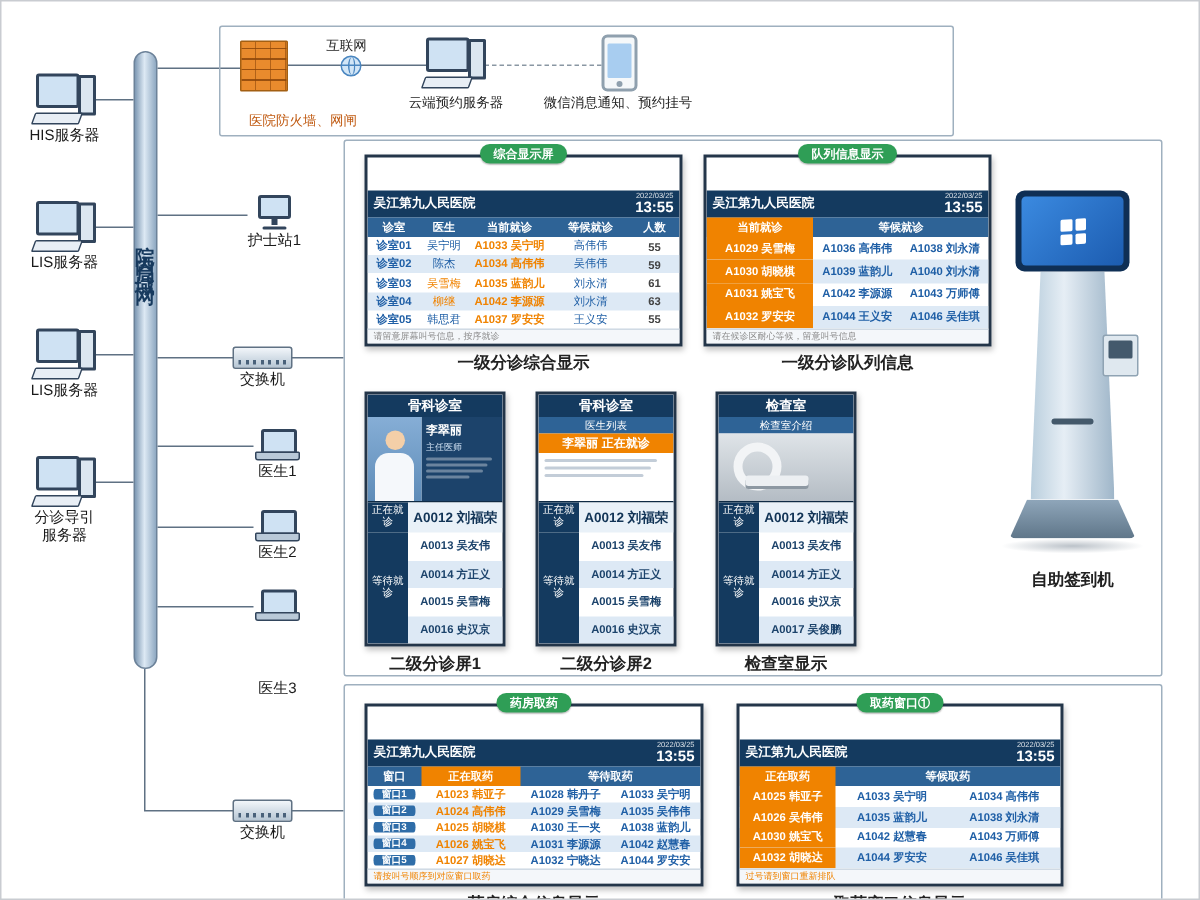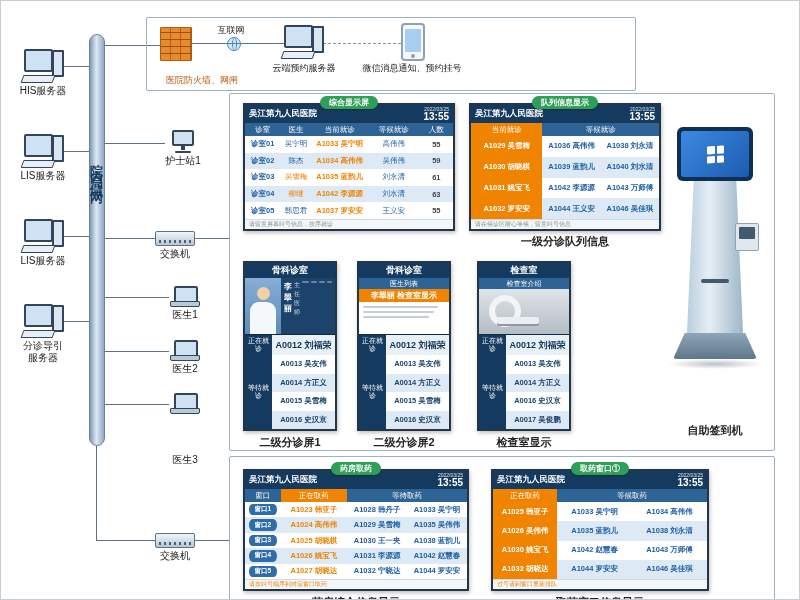--- a/index.html
+++ b/index.html
@@ -46,27 +46,27 @@
   #lan-label{position:absolute;left:88px;top:152px;width:16px;writing-mode:vertical-rl;letter-spacing:7px;
       font-size:13px;font-weight:bold;color:#173a5e;text-align:center;}
 
   
   .swrap{position:absolute;}
   .badge{position:absolute;top:-7px;left:50%;transform:translateX(-50%);background:#2f9e56;color:#fff;
       font-size:8px;font-weight:bold;padding:1px 9px;border-radius:9px;white-space:nowrap;z-index:5;
       box-shadow:0 1px 1px rgba(0,0,0,.25);}
   .screen{width:100%;height:100%;border:2px solid #233549;background:#fff;display:flex;flex-direction:column;
       box-shadow:1px 2px 4px rgba(0,0,0,.25);box-sizing:border-box;overflow:hidden;}
-  .scr-header{background:#143a5f;display:flex;justify-content:space-between;align-items:center;padding:0 4px;min-height:18px;}
+  .scr-header{background:#143a5f;display:flex;justify-content:space-between;align-items:center;padding:0 4px;min-height:18px;margin-top:22px;}
   .scr-title{font-size:8.5px;font-weight:bold;color:#fff;white-space:nowrap;}
   .scr-time{display:flex;flex-direction:column;align-items:flex-end;line-height:1;color:#fff;}
   .scr-date{font-size:5px;opacity:.85;}
   .scr-clock{font-size:10px;font-weight:bold;}
   .thead{display:flex;background:#2e6396;color:#fff;min-height:13px;align-items:stretch;}
-  .th{display:flex;align-items:center;justify-content:center;font-size:7.5px;font-weight:normal;}
+  .th{display:flex;align-items:center;justify-content:center;font-size:7.5px;font-weight:bold;}
   .tbody{flex:1;display:flex;flex-direction:column;overflow:hidden;}
   .trow{flex:1;display:flex;align-items:stretch;min-height:0;}
   .tcell{display:flex;align-items:center;justify-content:center;font-size:7.5px;white-space:nowrap;overflow:hidden;box-sizing:border-box;}
   .tbody .trow:nth-child(even){background:#dde9f5;}
   .marquee{min-height:9px;display:flex;align-items:center;padding:0 4px;font-size:6px;color:#8a8a8a;
       background:#f4f7fa;border-top:1px solid #d0dae4;overflow:hidden;white-space:nowrap;}
   .marquee.orange{color:#f08300;}
 
   
   .comp-head .h0,.comp .c0{width:17%;} .comp-head .h1,.comp .c1{width:15%;}
@@ -81,21 +81,21 @@
   .queue .c0{width:38%;background:#f08300;color:#fff;font-weight:bold;}
   .queue .c1,.queue .c2{width:31%;color:#1f5fa6;font-weight:bold;}
 
   
   .room-h{background:#143a5f;color:#fff;font-size:9px;font-weight:bold;text-align:center;min-height:15px;
       display:flex;align-items:center;justify-content:center;}
   .room-top{display:flex;height:56px;}
   .photo{width:40%;background:linear-gradient(#86aed6,#5e8cb8);position:relative;overflow:hidden;}
   .photo .head{position:absolute;left:50%;top:9px;width:13px;height:13px;margin-left:-6.5px;border-radius:50%;background:#f4cfa8;}
   .photo .torso{position:absolute;left:50%;top:24px;width:26px;height:32px;margin-left:-13px;border-radius:9px 9px 0 0;background:#f5f8fb;}
-  .doc-panel{flex:1;background:#1c436b;padding:3px;display:flex;flex-direction:row;gap:2px;}
+  .doc-panel{flex:1;background:#1c436b;padding:3px;display:flex;flex-direction:column;gap:2px;}
   .doc-name{font-size:8px;color:#fff;font-weight:bold;}
   .doc-title{font-size:6px;color:#cfe0f2;}
   .bar{height:2px;background:rgba(255,255,255,.35);border-radius:1px;}
   .bar.b1{width:92%;} .bar.b2{width:80%;} .bar.b3{width:86%;} .bar.b4{width:60%;}
   .cur-band{display:flex;min-height:20px;border-top:1px solid #0e2a44;}
   .cur-label,.wait-label{width:30%;background:#143a5f;color:#fff;font-size:7px;display:flex;align-items:center;
       justify-content:center;text-align:center;word-break:break-all;line-height:1.2;padding:1px;box-sizing:border-box;}
   .cur-num{flex:1;background:#e9f1f8;color:#123456;font-size:9px;font-weight:bold;display:flex;align-items:center;justify-content:center;}
   .wait-wrap{flex:1;display:flex;min-height:0;}
   .wait-list{flex:1;display:flex;flex-direction:column;}
@@ -311,20 +311,21 @@
             <div class="tcell c0">诊室05</div>
             <div class="tcell c1">韩思君</div>
             <div class="tcell c2">A1037 罗安安</div>
             <div class="tcell c3">王义安</div>
             <div class="tcell c4">55</div>
           </div>
         </div>
       <div class="marquee">请留意屏幕叫号信息，按序就诊</div>
     </div>
   </div>
+  <div class="caption" style="left:268px;top:233px;width:160px;">一级分诊综合显示</div>
 
   <div class="swrap" style="left:468px;top:102px;width:192px;height:128px;">
     <div class="badge">队列信息显示</div>
     <div class="screen">
       <div class="scr-header">
         <span class="scr-title">吴江第九人民医院</span>
         <span class="scr-time">
           <span class="scr-date">2022/03/25</span>
           <span class="scr-clock">13:55</span>
         </span>
@@ -400,21 +401,21 @@
       </div>
     </div>
   </div>
   <div class="caption" style="left:239px;top:434px;width:100px;">二级分诊屏1</div>
 
   <div class="swrap" style="left:356px;top:260px;width:94px;height:170px;">
     <div class="screen">
       <div class="room-h">骨科诊室</div>
       <div class="r2-top">
         <div class="list-strip">医生列表</div>
-        <div class="doc-cur">李翠丽 检查室显示</div>
+        <div class="doc-cur">李翠丽 正在就诊</div>
         <div class="r2-intro">
           <div class="bar b1"></div>
             <div class="bar b3"></div>
             <div class="bar b2"></div>
         </div>
       </div>
       <div class="cur-band">
         <div class="cur-label">正在就诊</div>
         <div class="cur-num">A0012 刘福荣</div>
       </div>
@@ -481,21 +482,21 @@
             <span></span>
             <span></span>
             <span></span>
           </div>
       </div>
     </div>
     <div class="k-tray"></div>
     <div class="k-slot"></div>
     <div class="k-base"></div>
   </div>
-  <div class="caption" style="left:672px;top:378px;width:84px;margin-top:44px;">自助签到机</div>
+  <div class="caption" style="left:672px;top:378px;width:84px;">自助签到机</div>
 
   <div class="swrap" style="left:242px;top:468px;width:226px;height:122px;">
     <div class="badge">药房取药</div>
     <div class="screen">
       <div class="scr-header">
         <span class="scr-title">吴江第九人民医院</span>
         <span class="scr-time">
           <span class="scr-date">2022/03/25</span>
           <span class="scr-clock">13:55</span>
         </span>

